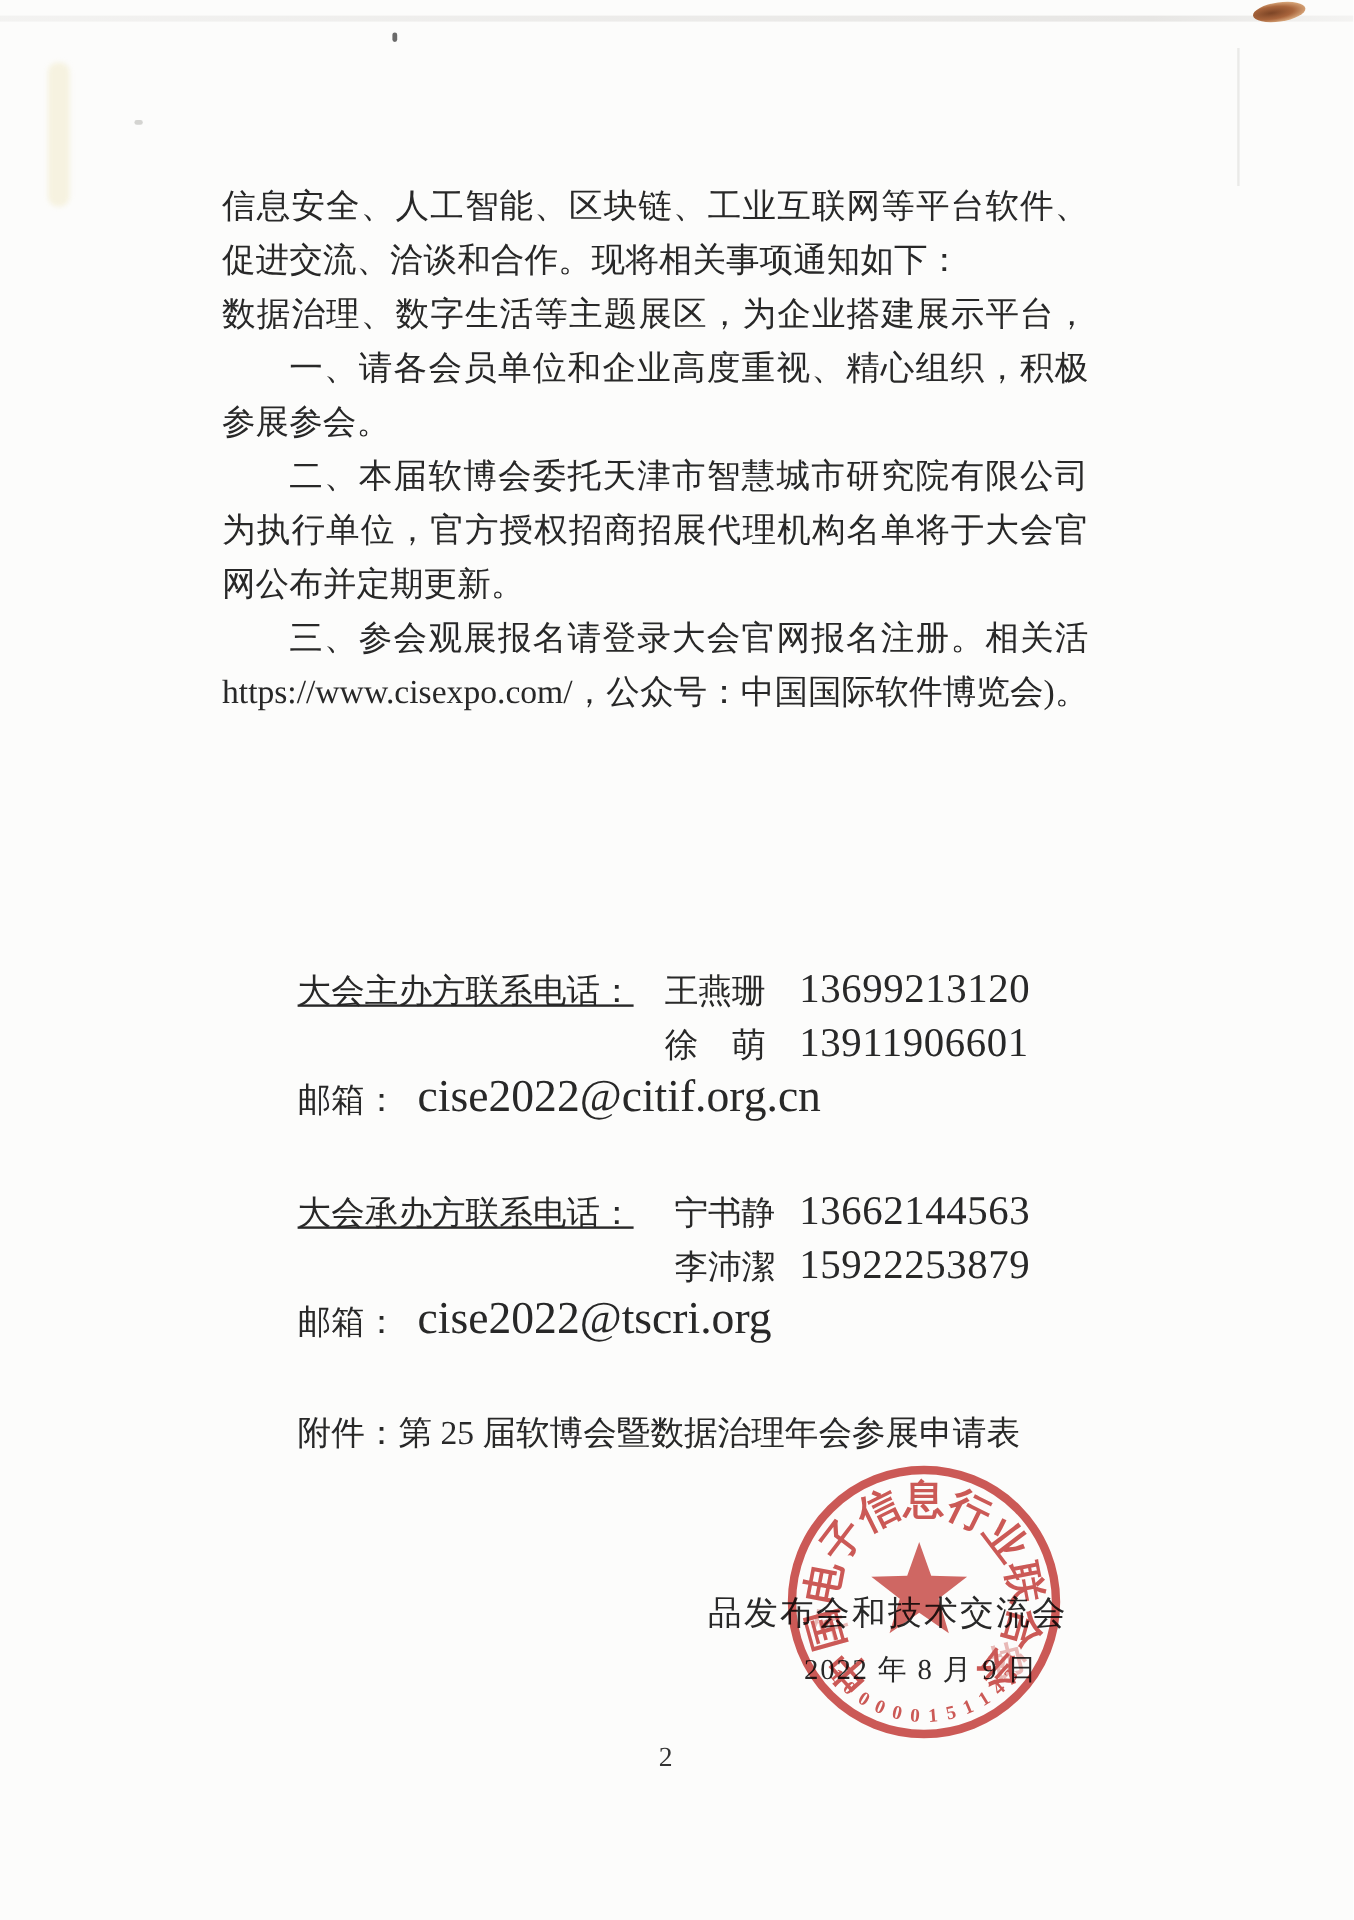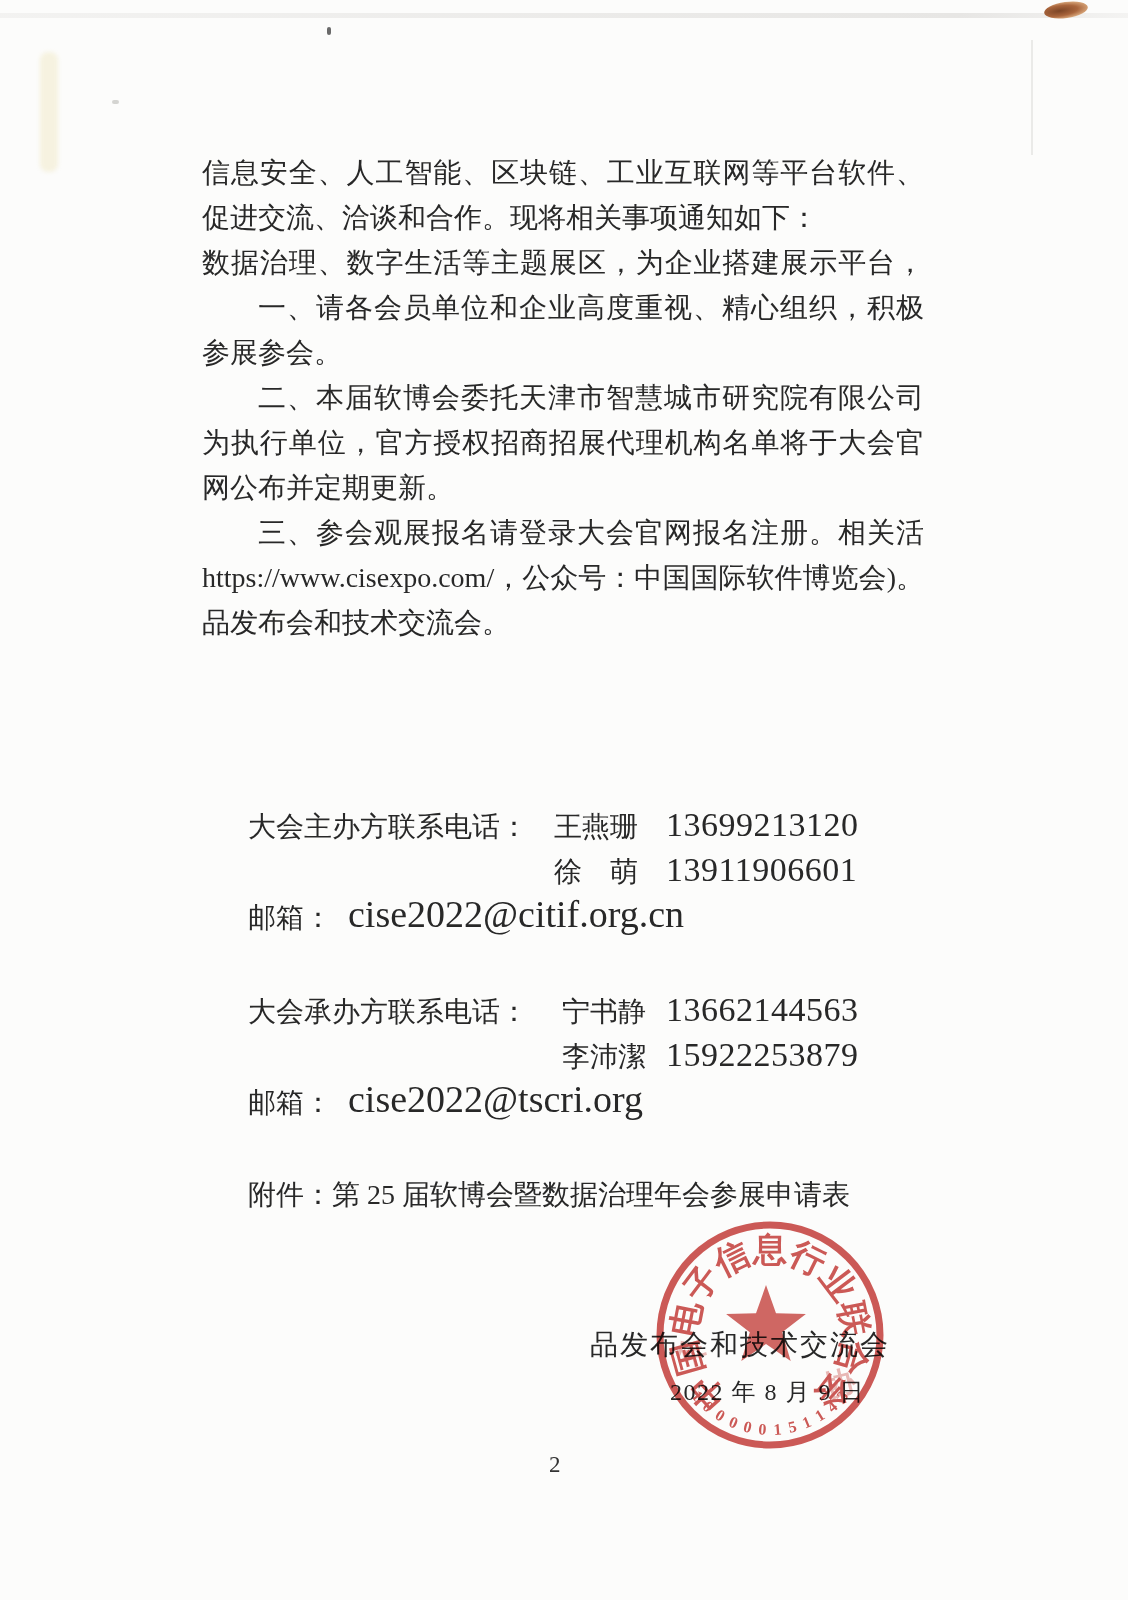--- a/index.html
+++ b/index.html
@@ -3,28 +3,28 @@
 <meta charset="utf-8">
 <style>
   html,body { margin:0; padding:0; background:#ffffff; }
   .page {
     position:relative; width:1128px; height:1600px; overflow:hidden;
     background:#fcfcfb;
     font-family:"Liberation Serif","DejaVu Serif",serif;
     color:#282828;
   }
   
-  .doc-body { position:absolute; left:185px; top:150px; width:722px; font-size:28px;margin-left:17px; }
+  .doc-body { position:absolute; left:185px; top:150px; width:722px; font-size:28px; }
   .ln { height:45px; line-height:45px; white-space:nowrap; }
   .ln.fill { white-space:normal; text-align:justify; text-align-last:justify; }
   .ln.ind { padding-left:56px; }
   
   .contact-block { position:absolute; left:248px; font-size:28px; }
   .c-row { height:45px; line-height:45px; display:flex; align-items:baseline; white-space:pre; }
-  .c-label { width:278px; display:inline-block; }
+  .c-label { width:278px; display:inline-block;text-decoration:underline; }
   .c-name  { width:92px;  display:inline-block;margin-left:28px; }
   .c-phone { margin-left:20px; font-size:34px; letter-spacing:0.5px; }
   .c-email { margin-left:16px; font-size:38px; }
   .org-block  { top:802px; }
   .und-block  { top:987px;text-align:right; }
   
   .attachment { position:absolute; left:248px; top:1172px; height:45px; line-height:45px; font-size:28px; }
   .sig-org  { position:absolute; left:590px; top:1322px; height:45px; line-height:45px; font-size:28px; letter-spacing:2px; z-index:2; }
   .sig-date { position:absolute; left:670px; top:1370px; height:45px; line-height:45px; font-size:24px; letter-spacing:1.5px; z-index:2; }
   .page-number { position:absolute; left:549px; top:1452px; font-size:23px; color:#333; z-index:2; }
@@ -62,21 +62,20 @@
     <div class="ln fill">信息安全、人工智能、区块链、工业互联网等平台软件、</div>
     <div class="ln">促进交流、洽谈和合作。现将相关事项通知如下：</div>
     <div class="ln fill">数据治理、数字生活等主题展区，为企业搭建展示平台，</div>
     <div class="ln ind fill">一、请各会员单位和企业高度重视、精心组织，积极</div>
     <div class="ln">参展参会。</div>
     <div class="ln ind fill">二、本届软博会委托天津市智慧城市研究院有限公司</div>
     <div class="ln fill">为执行单位，官方授权招商招展代理机构名单将于大会官</div>
     <div class="ln">网公布并定期更新。</div>
     <div class="ln ind fill">三、参会观展报名请登录大会官网报名注册。相关活</div>
     <div class="ln fill">https://www.cisexpo.com/，公众号：中国国际软件博览会)。</div>
-    <div class="ln">品发布会和技术交流会。</div>
   </div>
 
   <div class="contact-block org-block">
     <div class="c-row">
       <span class="c-label">大会主办方联系电话：</span>
       <span class="c-name">王燕珊</span>
       <span class="c-phone">13699213120</span>
     </div>
     <div class="c-row">
       <span class="c-label"></span>

